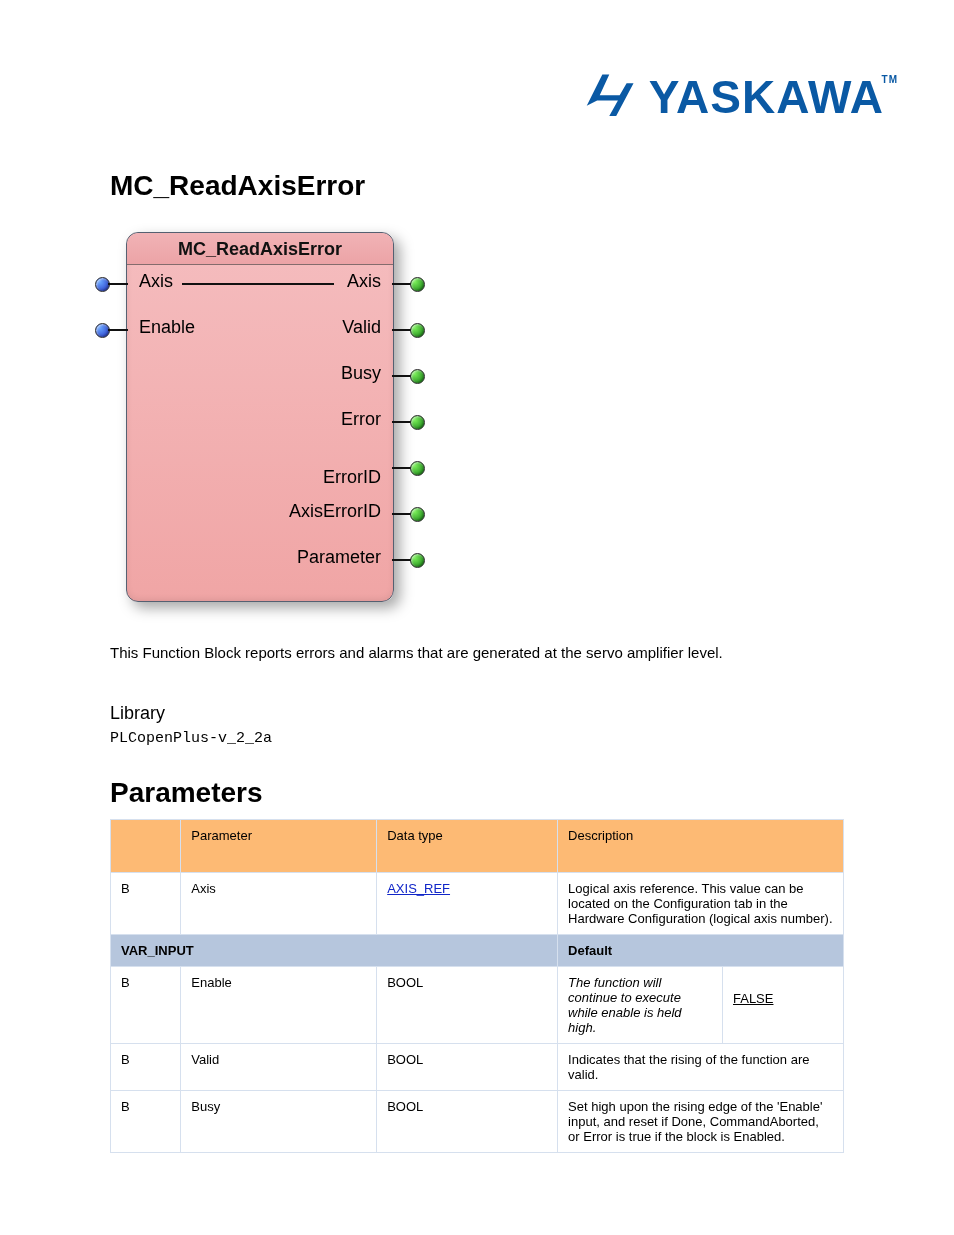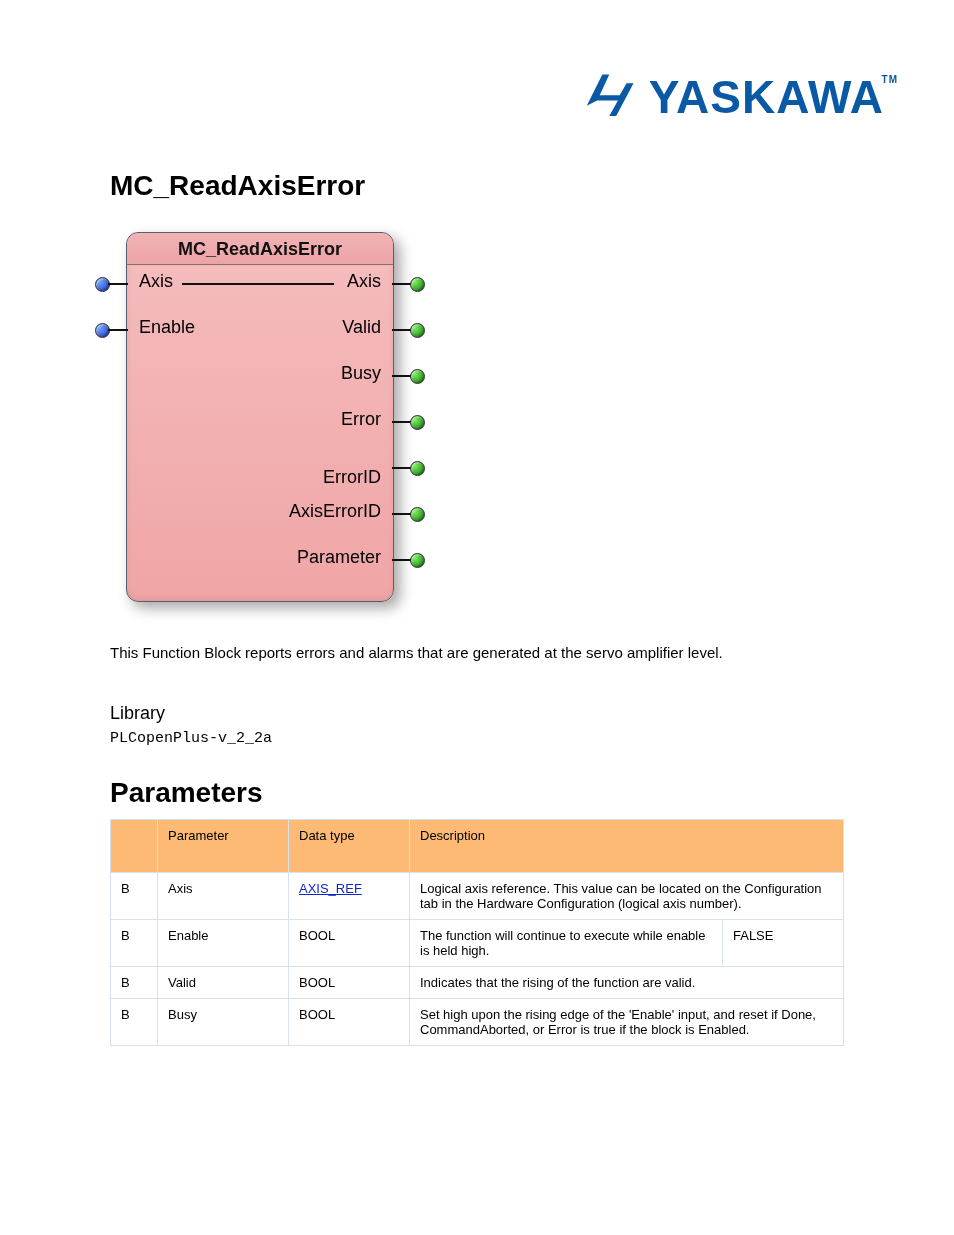--- a/index.html
+++ b/index.html
@@ -248,28 +248,32 @@
       <th>Description</th>
     </tr>
 
     <tr>
       <td class="center">B</td>
       <td>Axis</td>
       <td><a href="#" class="link">AXIS_REF</a></td>
       <td>Logical axis reference. This value can be located on the Configuration tab in the Hardware Configuration (logical axis number).</td>
     </tr>
 
+    <tr class="grp-row">
+      <td colspan="3" style="border-right:none;">VAR_INPUT</td>
+      <td style="width:120px;">Default</td>
+    </tr>
     <tr>
       <td class="center">B</td>
       <td>Enable</td>
       <td>BOOL</td>
       <td style="padding:0;">
         <div style="display:flex;">
-          <div style="flex:1;border-right:1px solid #d6e0ee;padding:8px 10px;">The function will continue to execute while enable is held high.</div>
-          <div style="width:100px;padding:8px 10px;">FALSE</div>
+          <div style="flex:1;border-right:1px solid #d6e0ee;padding:8px 10px;font-style:italic;">The function will continue to execute while enable is held high.</div>
+          <div style="width:100px;padding:24px 10px;text-decoration:underline;">FALSE</div>
         </div>
       </td>
     </tr>
 
     <tr>
       <td class="center">B</td>
       <td>Valid</td>
       <td>BOOL</td>
       <td>Indicates that the rising of the function are valid.</td>
     </tr>

